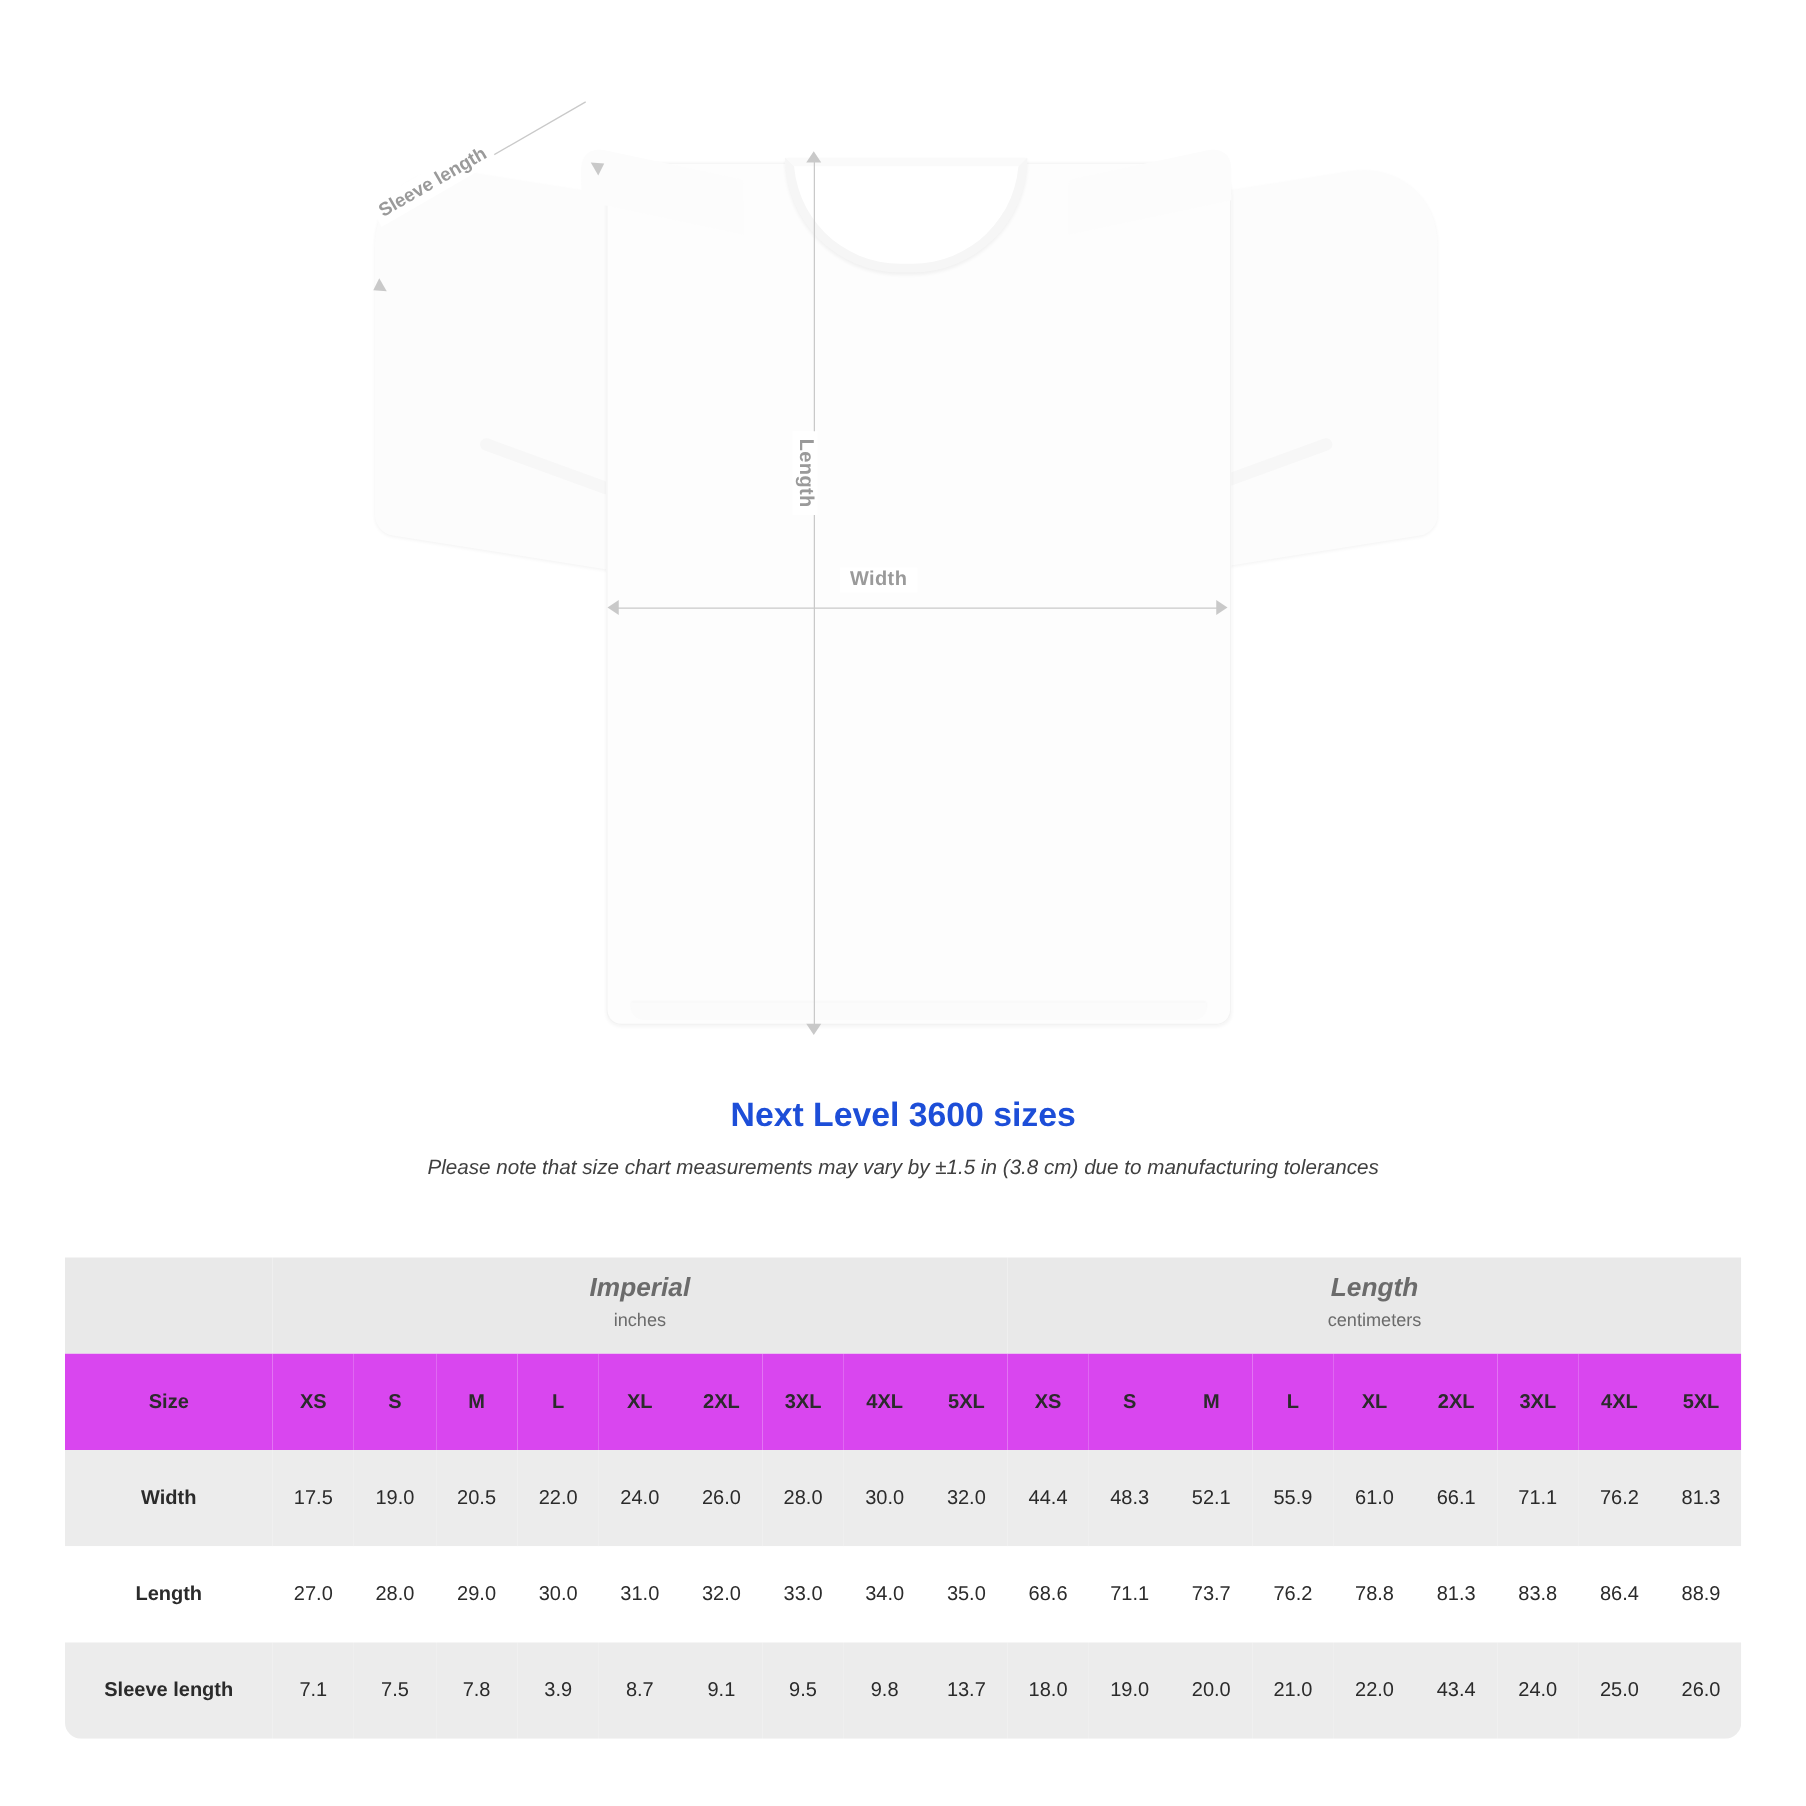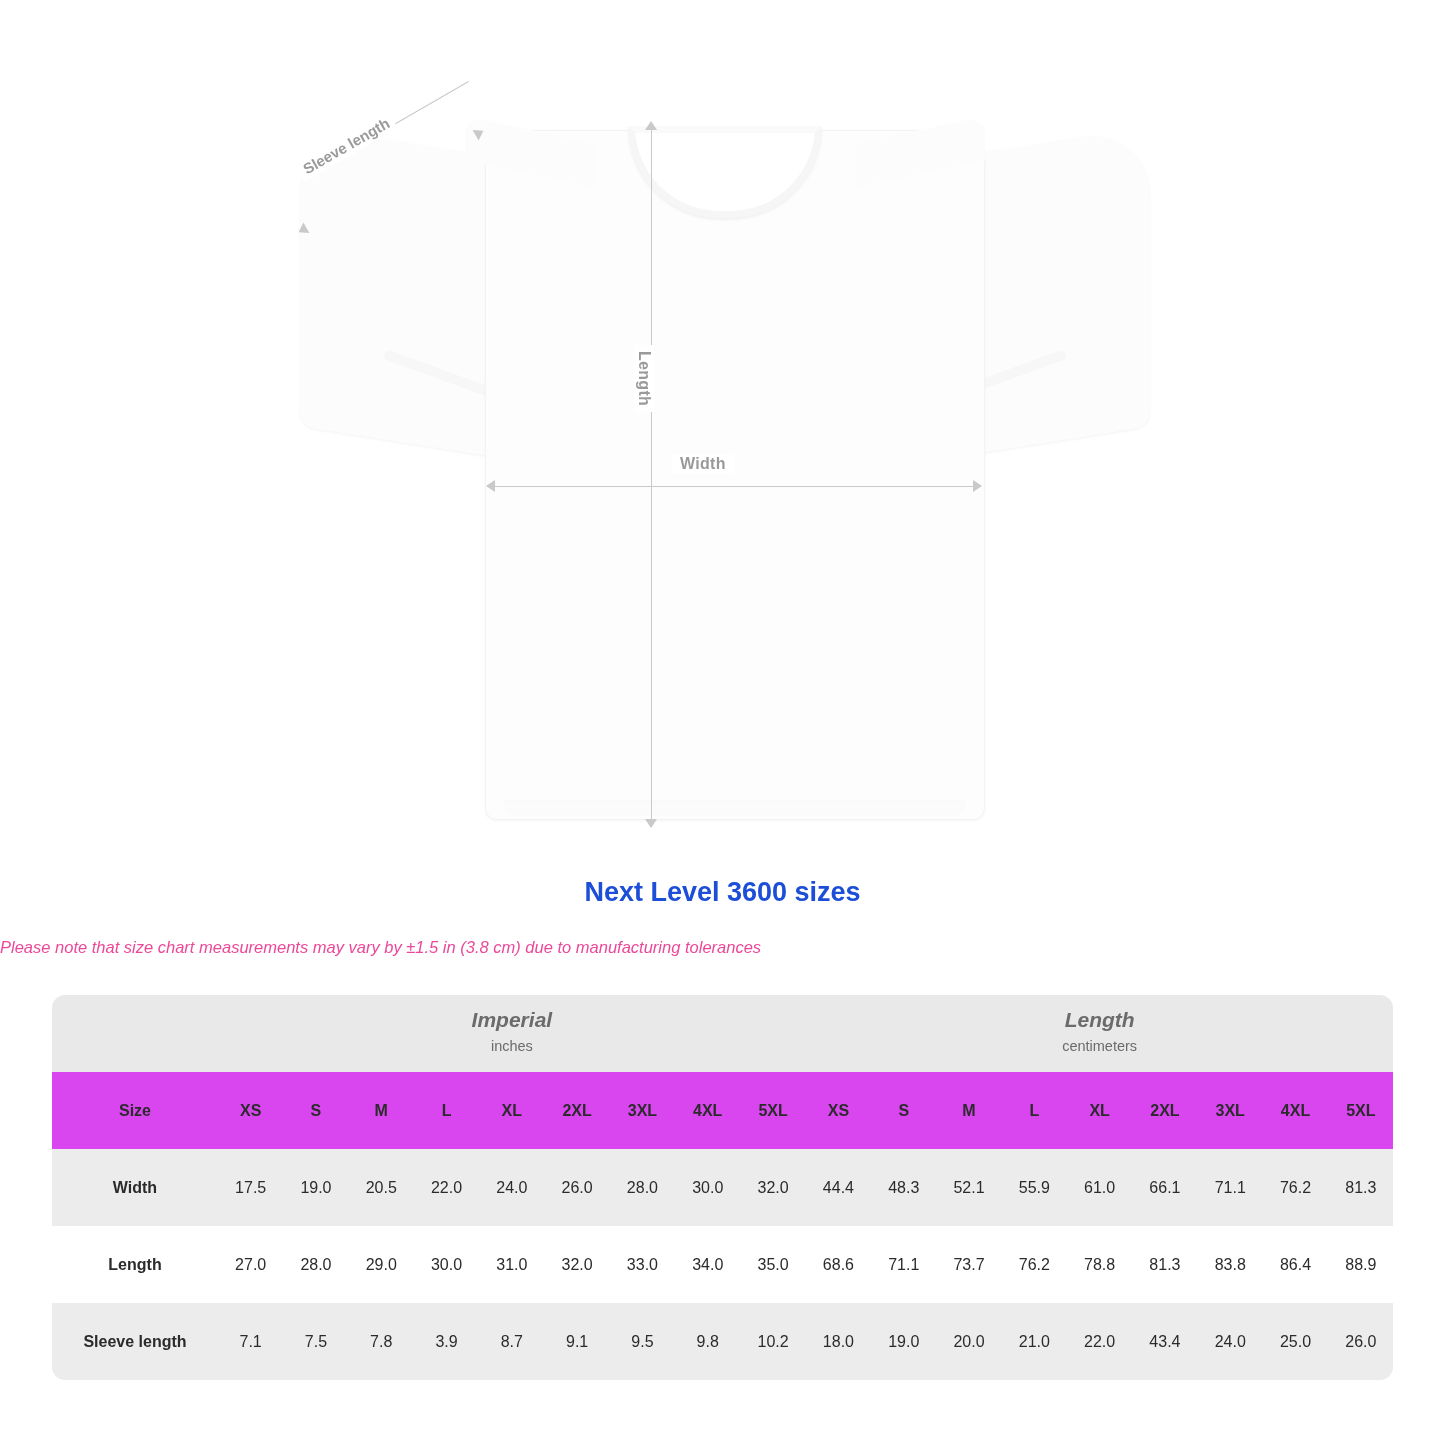--- a/index.html
+++ b/index.html
@@ -223,37 +223,38 @@
 
   
   .title {
     text-align: center;
     font-size: 27px;
     font-weight: bold;
     color: #1d4ed8;
     margin-top: 22px;
   }
   .subtitle {
-    text-align: left;
+    text-align: center;
     font-size: 16.5px;
     font-style: italic;
-    color: #ec4899;
-    margin-top: 30px;
+    color: #404040;
+    margin-top: 17px;
   }
 
   
   .table-wrap {
     margin: 38px 52px 0 52px;
     border-radius: 13px;
     overflow: hidden;
   }
   table.size-table {
     width: 1341px;
     border-collapse: collapse;
     table-layout: fixed;
+    margin-top: 24px;
   }
   table.size-table td, table.size-table th {
     text-align: center;
     font-size: 16px;
     color: #2b2b2b;
     border: none;
     padding: 0;
     height: 77px;
   }
   .unit-head {
@@ -431,21 +432,21 @@
       <tr class="row-alt">
         <td class="row-head">Sleeve length</td>
         <td>7.1</td>
         <td>7.5</td>
         <td>7.8</td>
         <td>3.9</td>
         <td>8.7</td>
         <td>9.1</td>
         <td>9.5</td>
         <td>9.8</td>
-        <td>10.2</td>
+        <td>13.7</td>
         <td>18.0</td>
         <td>19.0</td>
         <td>20.0</td>
         <td>21.0</td>
         <td>22.0</td>
         <td>43.4</td>
         <td>24.0</td>
         <td>25.0</td>
         <td>26.0</td>
       </tr>

